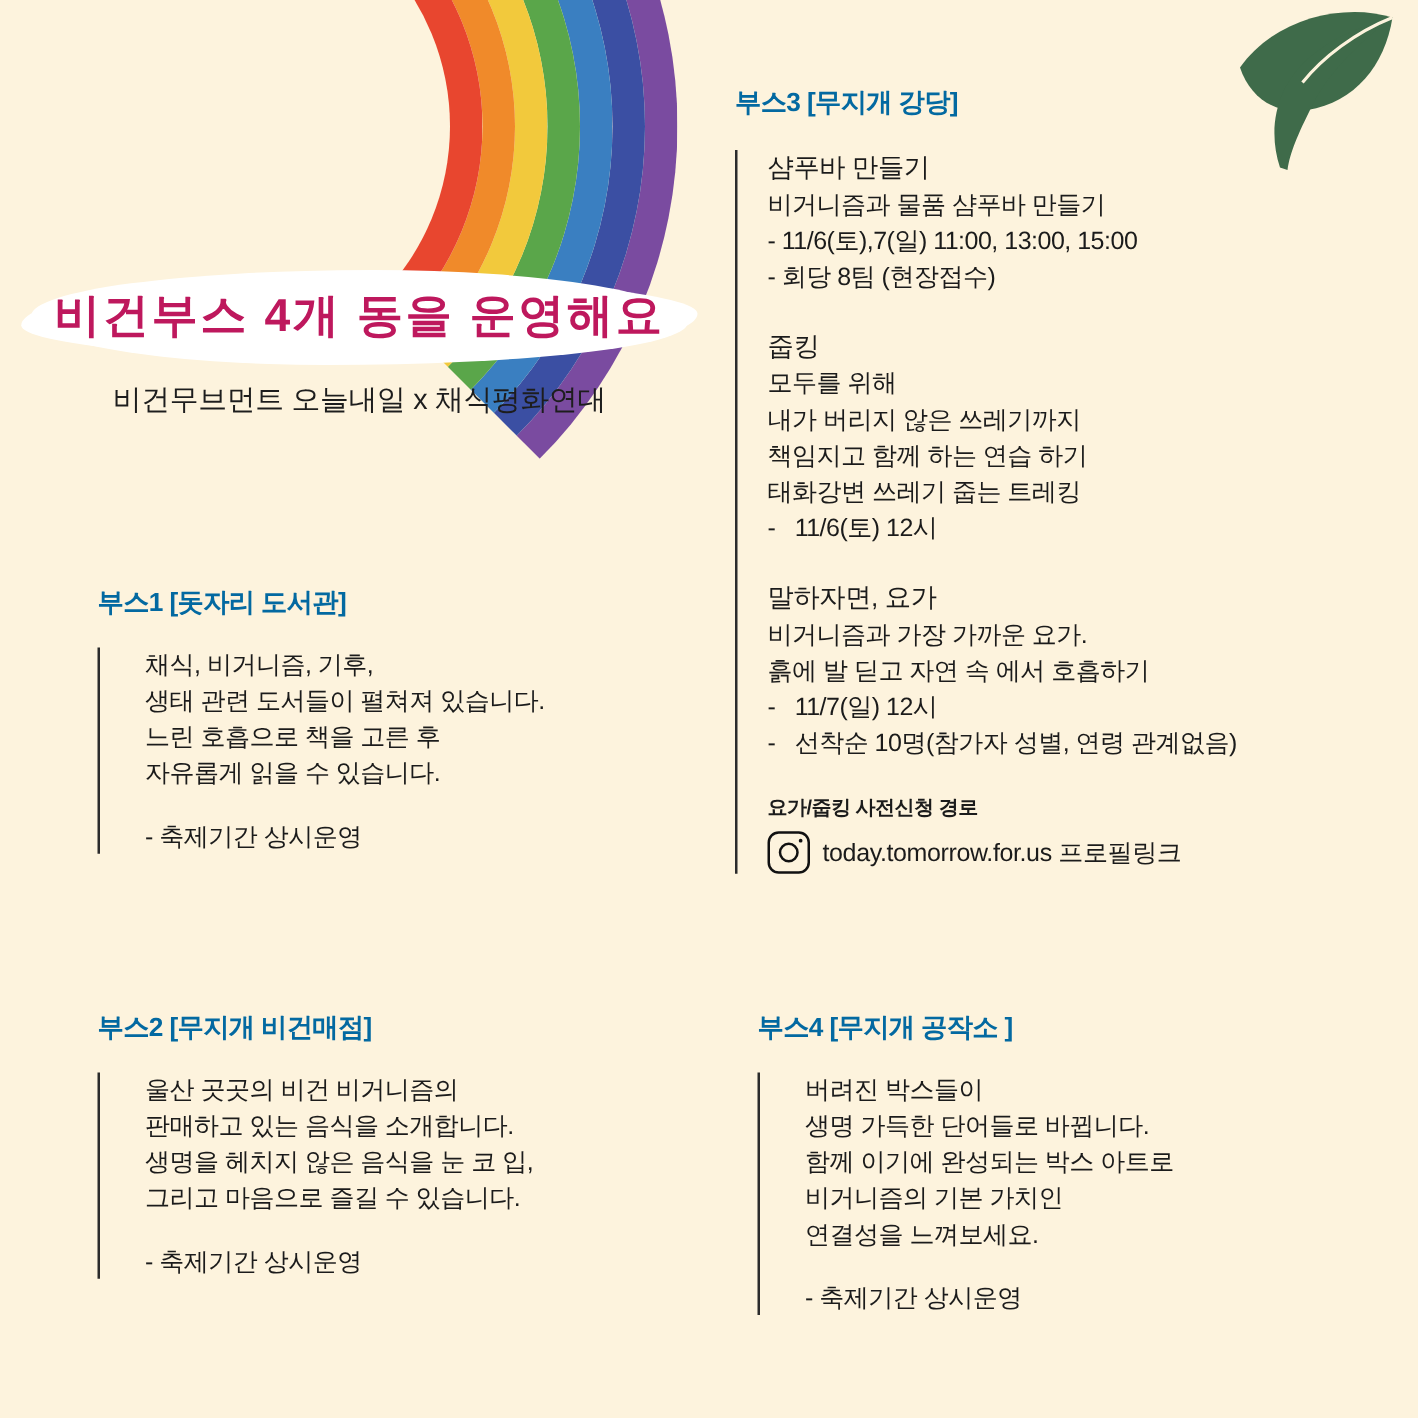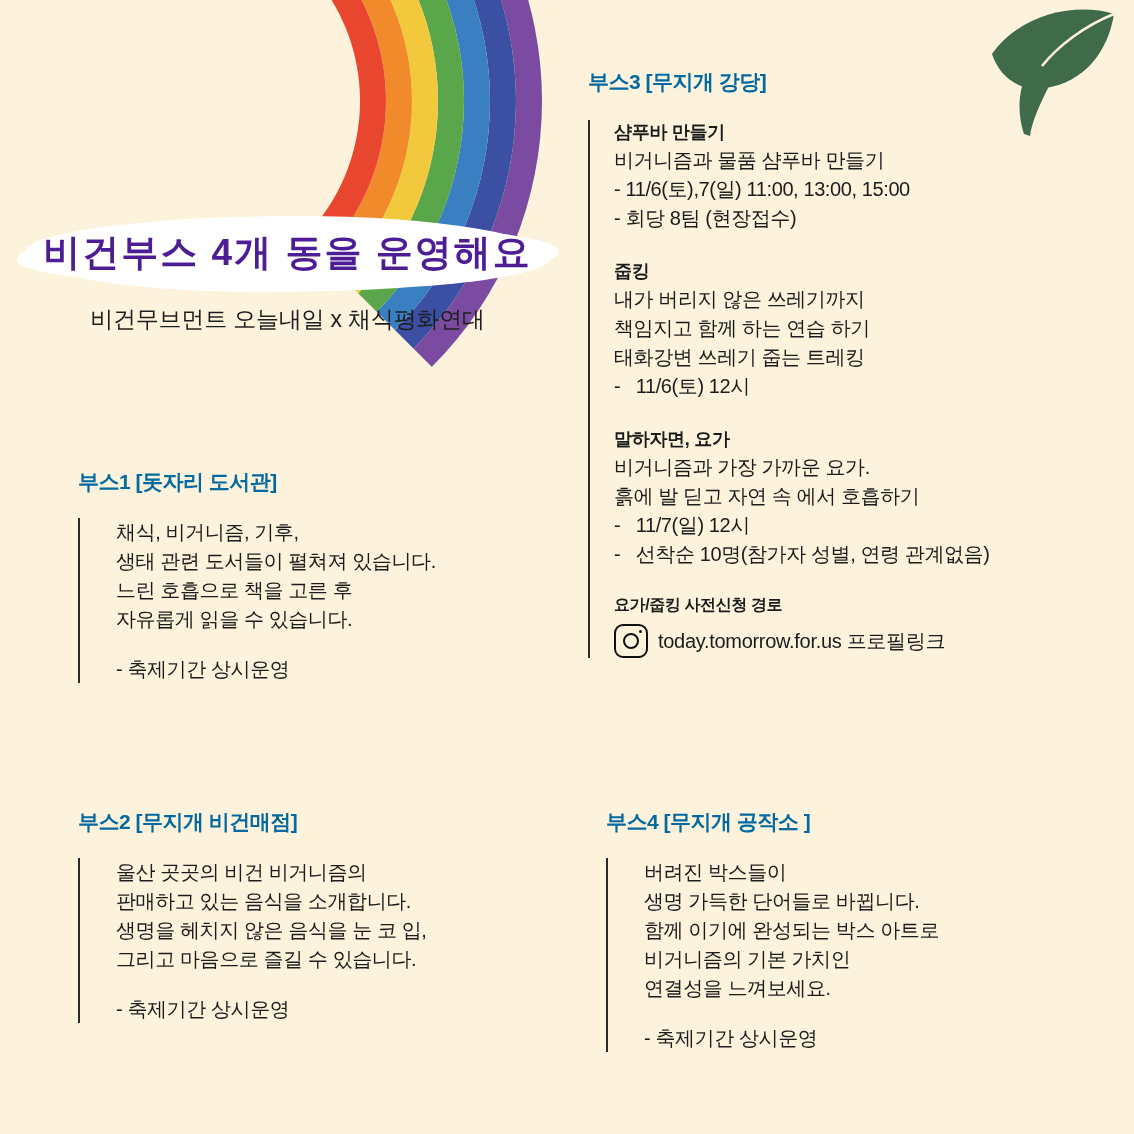--- a/index.html
+++ b/index.html
@@ -66,21 +66,21 @@
     position: absolute;
     left: 8px; right: 8px; top: -6px; bottom: -4px;
     background: #ffffff;
     border-radius: 52% 48% 55% 45% / 48% 56% 44% 52%;
   }
   .title-text {
     position: relative;
     font-size: 37px;
     font-weight: bold;
     letter-spacing: 2px;
-    color: #4c1d95;
+    color: #be185d;
     white-space: nowrap;
   }
   .subtitle {
     margin-top: 16px;
     font-size: 23px;
     color: #1d1d1d;
     letter-spacing: -0.2px;
   }
 
   
@@ -94,22 +94,22 @@
     letter-spacing: -0.5px;
     white-space: nowrap;
   }
   .booth-body {
     margin-top: 22px;
     padding-left: 36px;
     border-left: 2px solid #2b2b2b;
   }
   .sec + .sec { margin-top: 26px; }
   .sec-title {
-    font-size: 18px;
-    font-weight: bold;
+    font-size: 21px;
+    font-weight: normal;
     margin-bottom: 2px;
     letter-spacing: -0.3px;
   }
   .line {
     font-size: 20px;
     line-height: 1.45;
     letter-spacing: -0.4px;
     white-space: pre;
   }
   .note {
@@ -228,20 +228,21 @@
 
     <div class="sec">
       <div class="sec-title">샴푸바 만들기</div>
       <div class="line">비거니즘과 물품 샴푸바 만들기</div>
       <div class="line">- 11/6(토),7(일) 11:00, 13:00, 15:00</div>
       <div class="line">- 회당 8팀 (현장접수)</div>
     </div>
 
     <div class="sec">
       <div class="sec-title">줍킹</div>
+      <div class="line">모두를 위해</div>
       <div class="line">내가 버리지 않은 쓰레기까지</div>
       <div class="line">책임지고 함께 하는 연습 하기</div>
       <div class="line">태화강변 쓰레기 줍는 트레킹</div>
       <div class="line">-   11/6(토) 12시</div>
     </div>
 
     <div class="sec">
       <div class="sec-title">말하자면, 요가</div>
       <div class="line">비거니즘과 가장 가까운 요가.</div>
       <div class="line">흙에 발 딛고 자연 속 에서 호흡하기</div>

